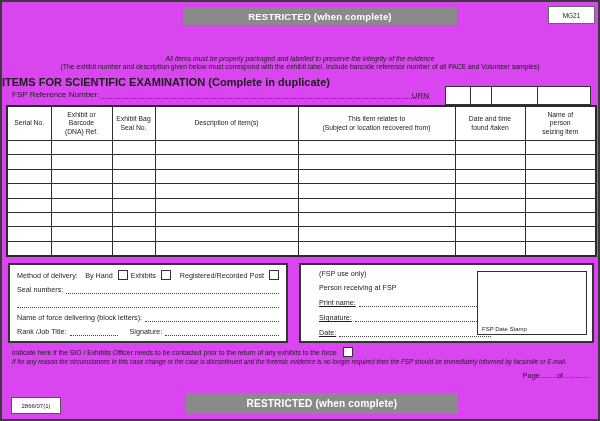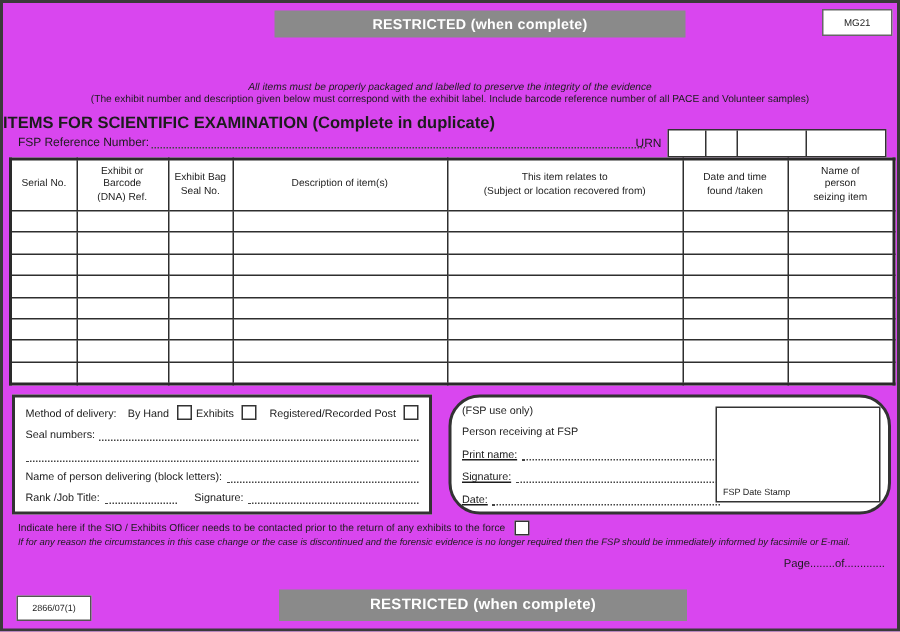--- a/index.html
+++ b/index.html
@@ -23,38 +23,38 @@
            font-weight:bold; font-size:11px;margin-top:36px; }
   .sub1  { position:absolute; top:53px; left:0; width:100%; text-align:center;
            font-style:italic; font-size:6.8px; }
   .sub2  { position:absolute; top:61px; left:0; width:100%; text-align:center;
            font-size:6.8px; }
   .fsp-row { position:absolute; left:10px; top:87px; width:418px; display:flex;
              align-items:flex-end; font-size:8px; gap:2px; }
   .leader { flex:1 1 auto; border-bottom:1px dotted #444; height:9px; min-width:20px; }
   .leader.short { flex:0 0 auto; width:48px; }
   .urn-row { position:absolute; right:7px; top:84px; display:flex; align-items:center;
-             gap:4px; font-size:8px; }
+             gap:16px; font-size:8px; }
   .urn-box { display:flex; border:1px solid #333; height:17px; background:#fff; }
   .urn-cell { border-right:1px solid #333; height:100%; }
   .urn-cell:last-child { border-right:none; }
   table.items { position:absolute; left:4px; top:103px; width:589px;
                 border-collapse:collapse; table-layout:fixed; background:#fff;
                 border:2px solid #2a2a2a; }
   table.items th, table.items td { border:1px solid #2e2e2e; padding:0; }
   table.items th { font-size:6.8px; font-weight:normal; text-align:center;
                    vertical-align:middle; white-space:pre-line; line-height:1.25;
                    height:31px; padding:1px; }
   table.items td { height:13.4px; }
   .box { position:absolute; border:2px solid #333; background:#fff;
          box-sizing:border-box; font-size:7.2px; }
   .box.delivery { left:6px; top:261px; width:280px; height:80px; padding:5px 7px;
                   display:flex; flex-direction:column; justify-content:space-between; }
-  .box.fspbox { left:297px; top:261px; width:295px; height:80px; padding:4px 7px;
-                display:flex; flex-direction:column; justify-content:space-between;border-radius:21px; }
+  .box.fspbox { left:297px; top:261px; width:295px; height:80px; padding:4px 18px;
+                display:flex; flex-direction:column; justify-content:space-between; }
   .frow { display:flex; align-items:flex-end; gap:3px; white-space:nowrap; }
   .frow.narrow { width:172px;text-decoration:underline; }
   .cb { display:inline-block; width:8px; height:8px; border:1px solid #333;
         background:#fff; flex:0 0 auto; margin-left:2px; }
   .stamp { position:absolute; right:5px; top:6px; width:110px; height:64px;
            border:1px solid #333; box-sizing:border-box; display:flex;
            align-items:flex-end; padding:2px 4px; font-size:6px; background:#fff; }
   .sio-row { position:absolute; left:10px; top:345px; font-size:6.8px;
              display:flex; align-items:center; gap:4px; }
   .italic-note { position:absolute; left:10px; top:356px; width:575px;
@@ -209,21 +209,21 @@
       <span class="cb"></span>
     </div>
     <div class="frow">
       <span>Seal numbers:</span>
       <span class="leader"></span>
     </div>
     <div class="frow">
       <span class="leader"></span>
     </div>
     <div class="frow">
-      <span>Name of person delivering (block letters):</span>
+      <span>Name of force delivering (block letters):</span>
       <span class="leader"></span>
     </div>
     <div class="frow">
       <span>Rank /Job Title:</span>
       <span class="leader short"></span>
       <span style="width:6px"></span>
       <span>Signature:</span>
       <span class="leader"></span>
     </div>
   </div>

